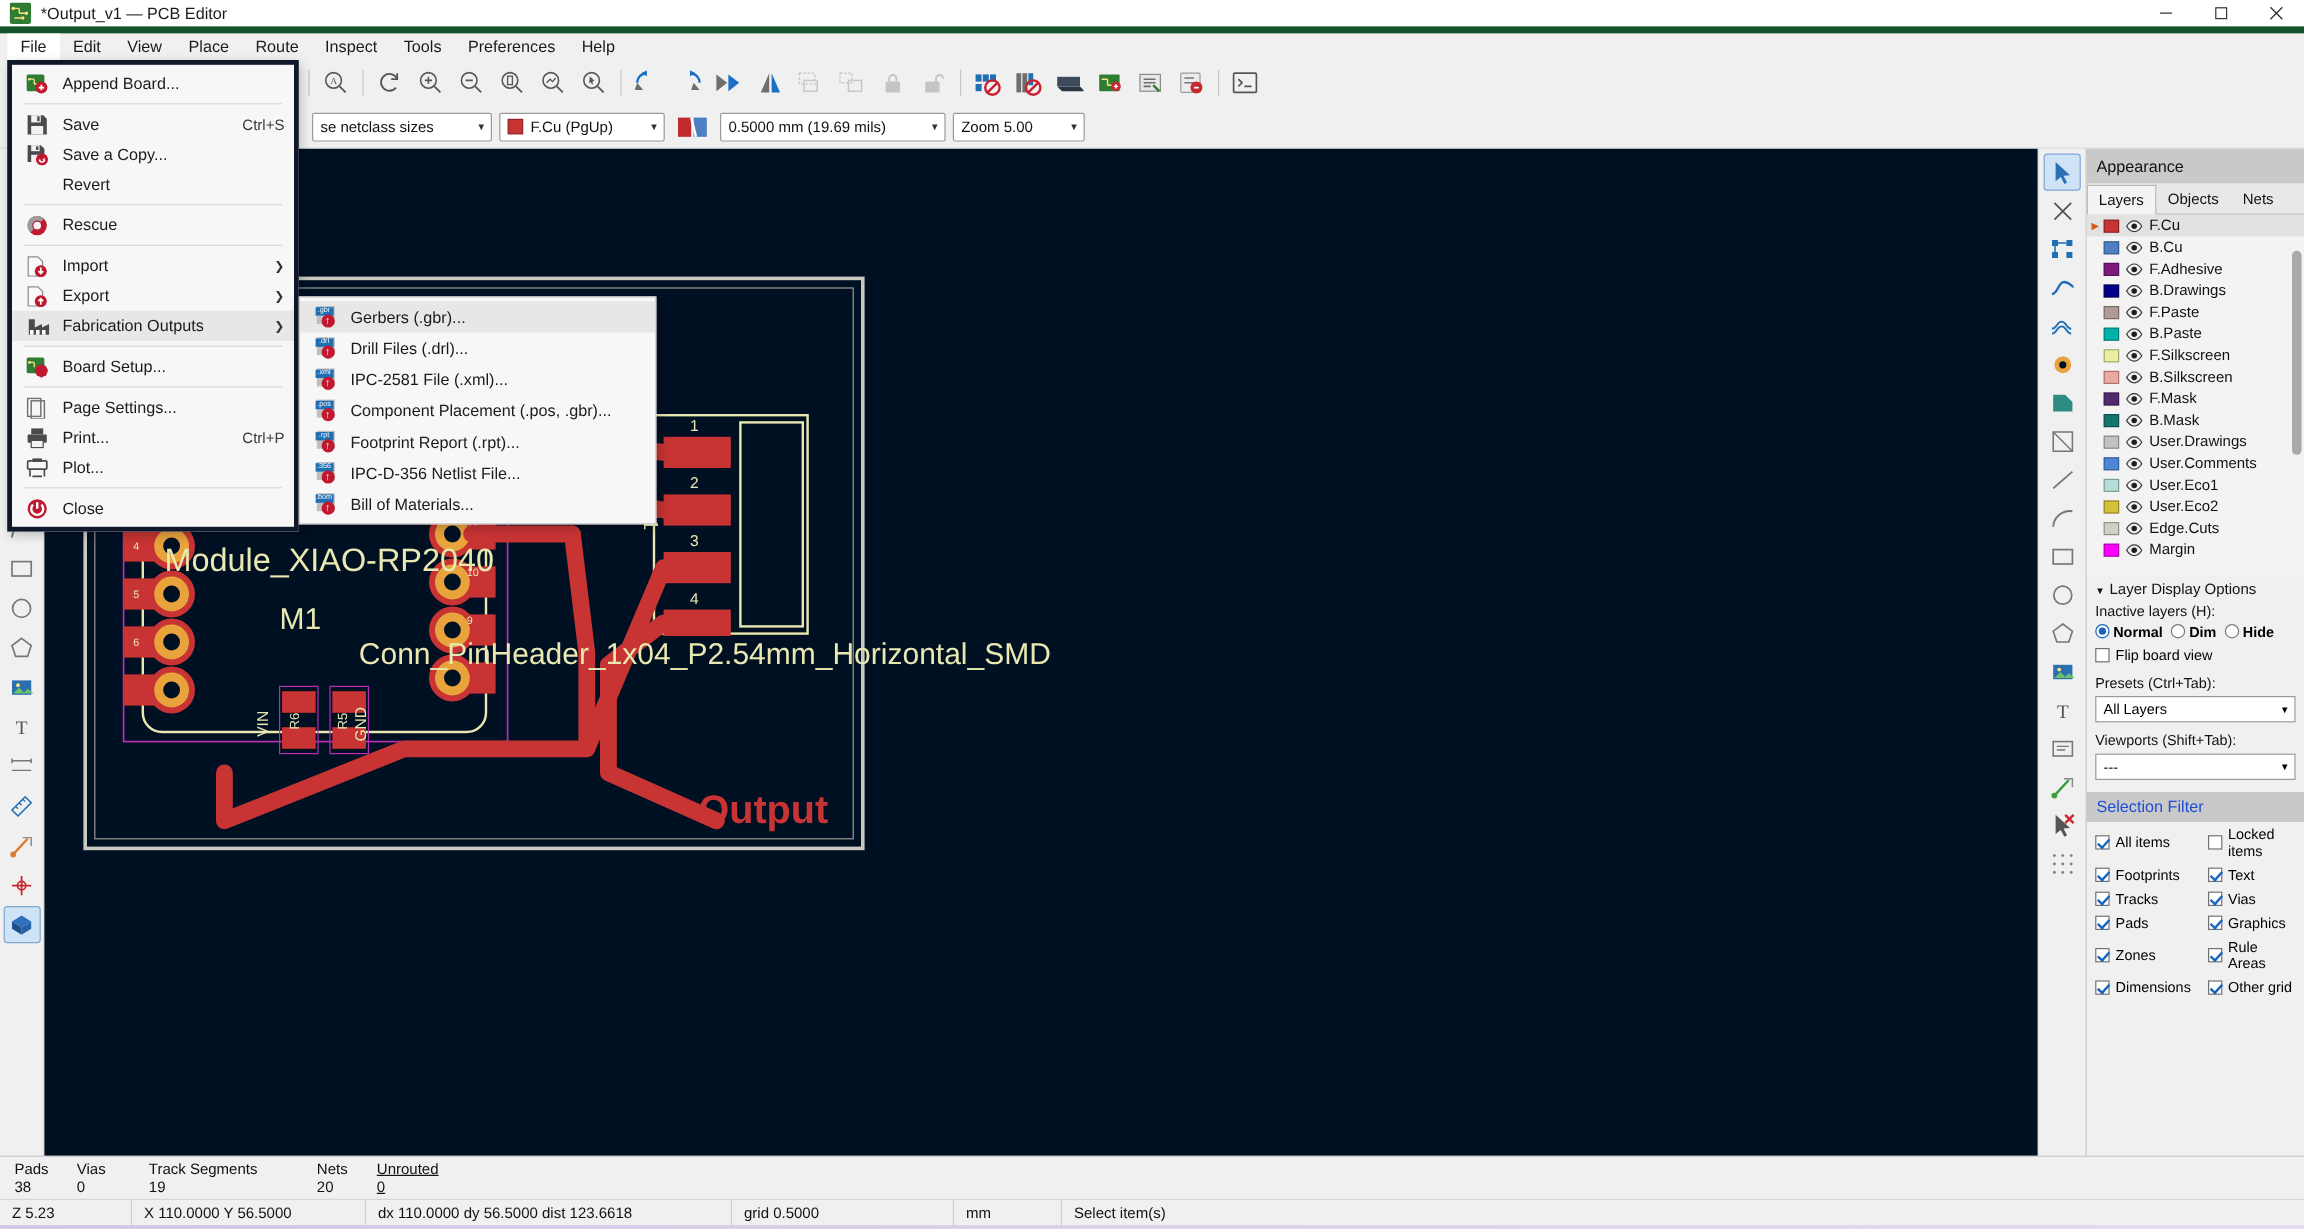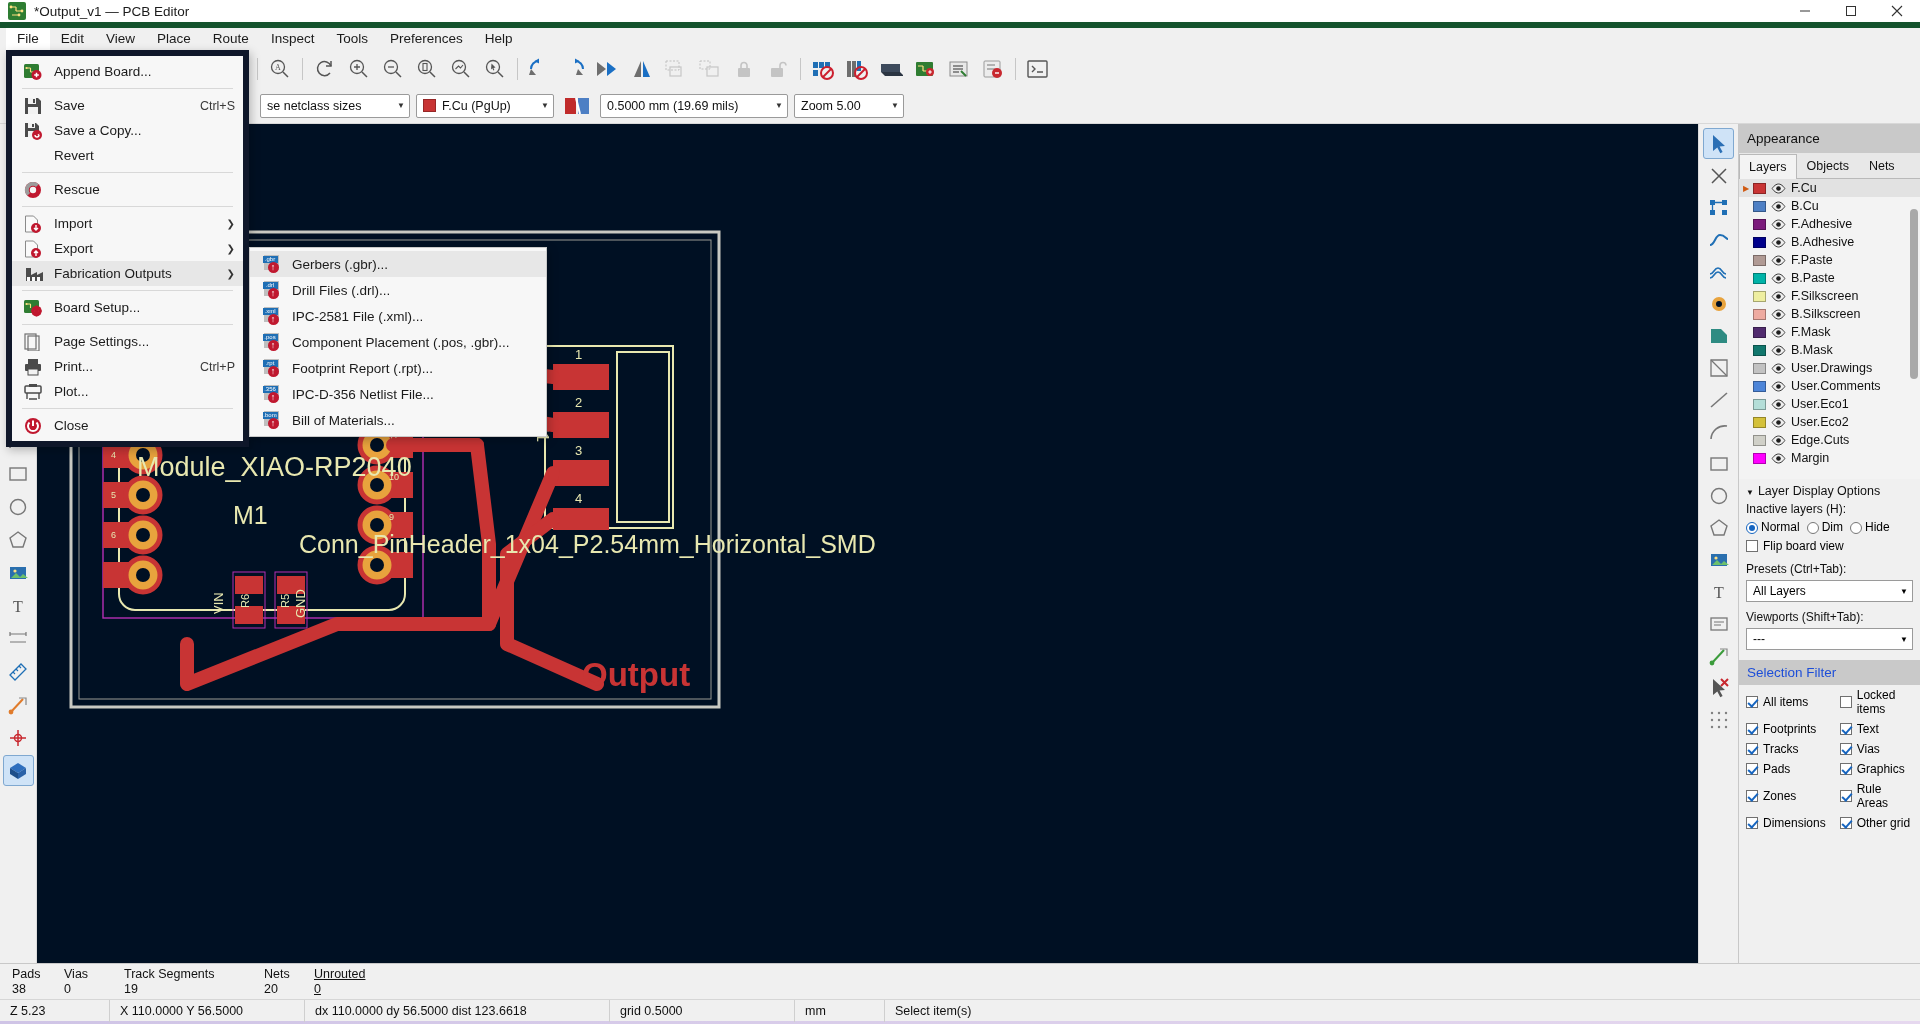--- a/index.html
+++ b/index.html
@@ -80,21 +80,21 @@
   .layer-row.sel { background: #e2e2e2; }
   .layer-tri { width: 10px; font-size: 8px; color: #d05a12; }
   .lsw { width: 13px; height: 11px; margin-right: 5px; border: 1px solid rgba(0,0,0,.3); flex: none; }
   .eye { width: 16px; margin-right: 4px; flex: none; display: flex; align-items: center; }
   .lscroll { position: absolute; right: 2px; top: 30px; width: 8px; height: 170px; background: #a9a9a9; border-radius: 4px; }
 
   .ap-section { padding: 5px 7px 2px 7px; font-size: 12.5px; color: #111; }
   .ap-section .caret { font-size: 8px; margin-right: 4px; }
   .ap-sub { font-size: 12px; color: #111; padding: 2px 7px; }
   .radios { display: flex; gap: 7px; padding: 2px 7px; font-size: 12px; align-items: center; }
-  .rad { display: flex; align-items: flex-end; gap: 3px; }
+  .rad { display: flex; align-items: flex-start; gap: 3px; font-weight: bold; }
   .rad .dot { width: 12px; height: 12px; border-radius: 50%; border: 1px solid #777; background: #fff; display: inline-block; position: relative; }
   .rad.on .dot { border-color: #1665c0; }
   .rad.on .dot::after { content: ""; position: absolute; inset: 2px; border-radius: 50%; background: #1665c0; }
   .chkline { display: flex; align-items: center; gap: 5px; padding: 3px 7px; font-size: 12px; }
   .chk { width: 12px; height: 12px; border: 1px solid #707070; background: #fff; display: inline-block; position: relative; flex: none; }
   .chk.on { background: #fff; }
   .chk.on::after { content: ""; position: absolute; left: 3px; top: 0px; width: 4px; height: 8px; border: solid #1665c0; border-width: 0 2px 2px 0; transform: rotate(42deg); }
   .ap-select { margin: 2px 7px 6px 7px; height: 22px; border: 1px solid #9a9a9a; background: #fff; display: flex; align-items: center; padding: 0 4px 0 6px; font-size: 12px; }
   .ap-select .arrow { margin-left: auto; font-size: 8px; }
   .selfilter-title { background: #c9c9c9; padding: 5px 8px; font-size: 13.5px; color: #1d4ed8; margin-top: 4px; }
@@ -107,21 +107,21 @@
   .stat-col .k { line-height: 15px; }
   .stat-col .v { line-height: 15px; }
   .stat-bottom { display: flex; align-items: center; height: 22px; border-top: 1px solid #d6d6d6; font-size: 12.5px; color: #111; }
   .sb-cell { padding: 0 10px; height: 22px; display: flex; align-items: center; border-right: 1px solid #cfcfcf; }
   .sb-cell.first { width: 360px; }
   .sb-accent { height: 3px; background: linear-gradient(90deg,#cfc4e6,#e6d8ef); }
 
   
   .menu-pop {
     position: absolute; left: 6px; top: 50px; width: 243px; background: #f7f7f7;
-    border: 6px solid #0f172a; box-shadow: 2px 3px 9px rgba(0,0,0,.25); z-index: 200;
+    border: 4px solid #0f172a; box-shadow: 2px 3px 9px rgba(0,0,0,.25); z-index: 200;
     padding: 3px 0;
   }
   .mrow { display: flex; align-items: center; height: 25px; padding: 0 8px 0 10px; font-size: 13.5px; color: #1b1b1b; position: relative; }
   .mrow.hl { background: #e7e7e7; }
   .mrow .ic { width: 22px; height: 18px; margin-right: 10px; flex: none; display: flex; align-items: center; justify-content: center; }
   .mrow .acc { margin-left: auto; color: #3a3a3a; font-size: 12.5px; }
   .mrow .sub-arrow { margin-left: auto; font-size: 10px; color: #333; }
   .msep { height: 1px; background: #d8d8d8; margin: 4px 10px; }
 
   .submenu-pop {
@@ -760,21 +760,21 @@
           </div>
           <div class="layer-row">
             <span class="layer-tri"></span>
             <span class="lsw" style="background:#00008b"></span>
             <span class="eye">
               <svg width="15" height="11" viewBox="0 0 15 11">
                 <path d="M7.5 1C3.8 1 1.2 5.5 1.2 5.5S3.8 10 7.5 10s6.3-4.5 6.3-4.5S11.2 1 7.5 1z" fill="#efefef" stroke="#3a3a3a" stroke-width="1"></path>
                 <circle cx="7.5" cy="5.5" r="2.3" fill="#1e1e1e"></circle>
               </svg>
             </span>
-            <span>B.Adhesive</span>
+            <span>B.Drawings</span>
           </div>
           <div class="layer-row">
             <span class="layer-tri"></span>
             <span class="lsw" style="background:#b09a94"></span>
             <span class="eye">
               <svg width="15" height="11" viewBox="0 0 15 11">
                 <path d="M7.5 1C3.8 1 1.2 5.5 1.2 5.5S3.8 10 7.5 10s6.3-4.5 6.3-4.5S11.2 1 7.5 1z" fill="#efefef" stroke="#3a3a3a" stroke-width="1"></path>
                 <circle cx="7.5" cy="5.5" r="2.3" fill="#1e1e1e"></circle>
               </svg>
             </span>

